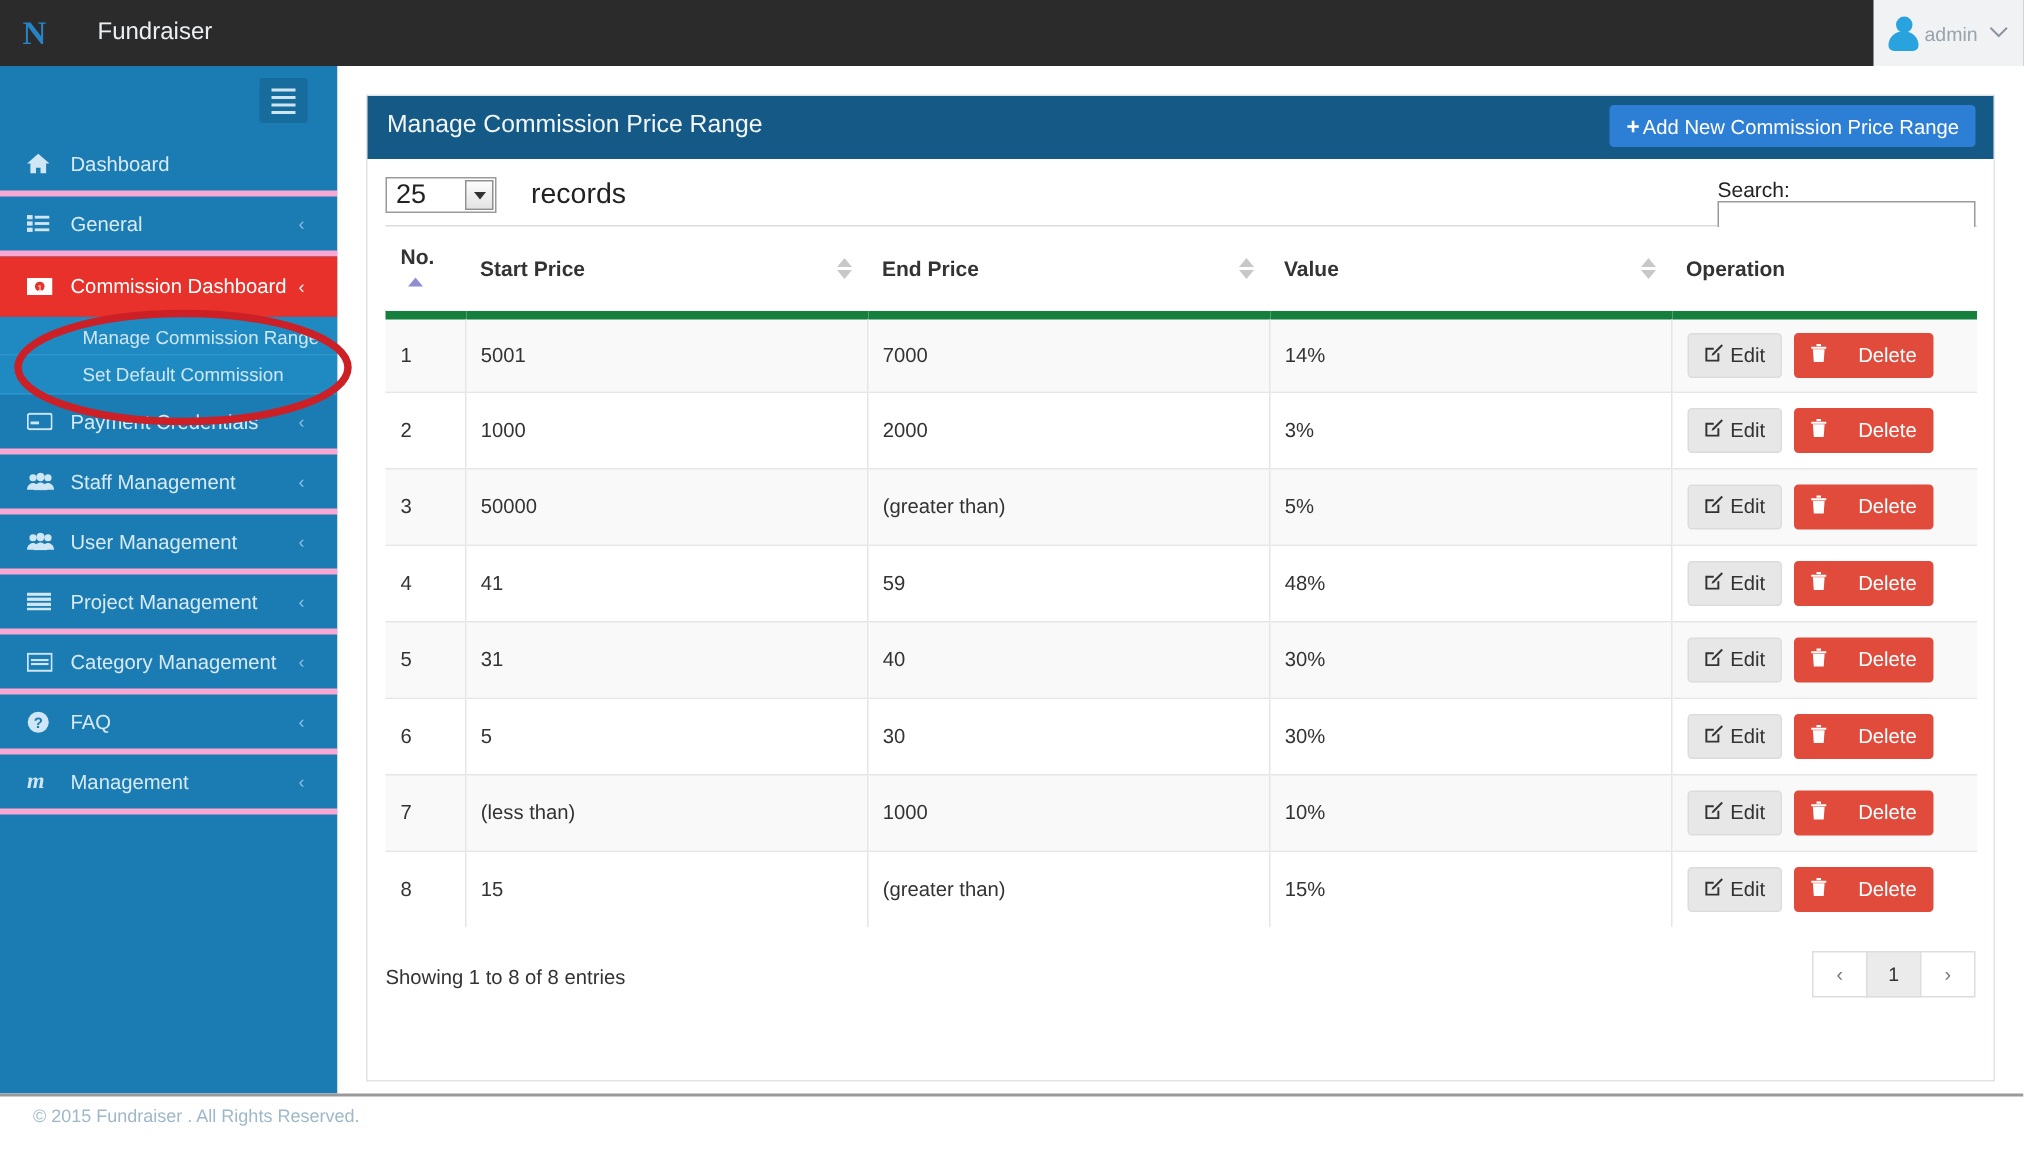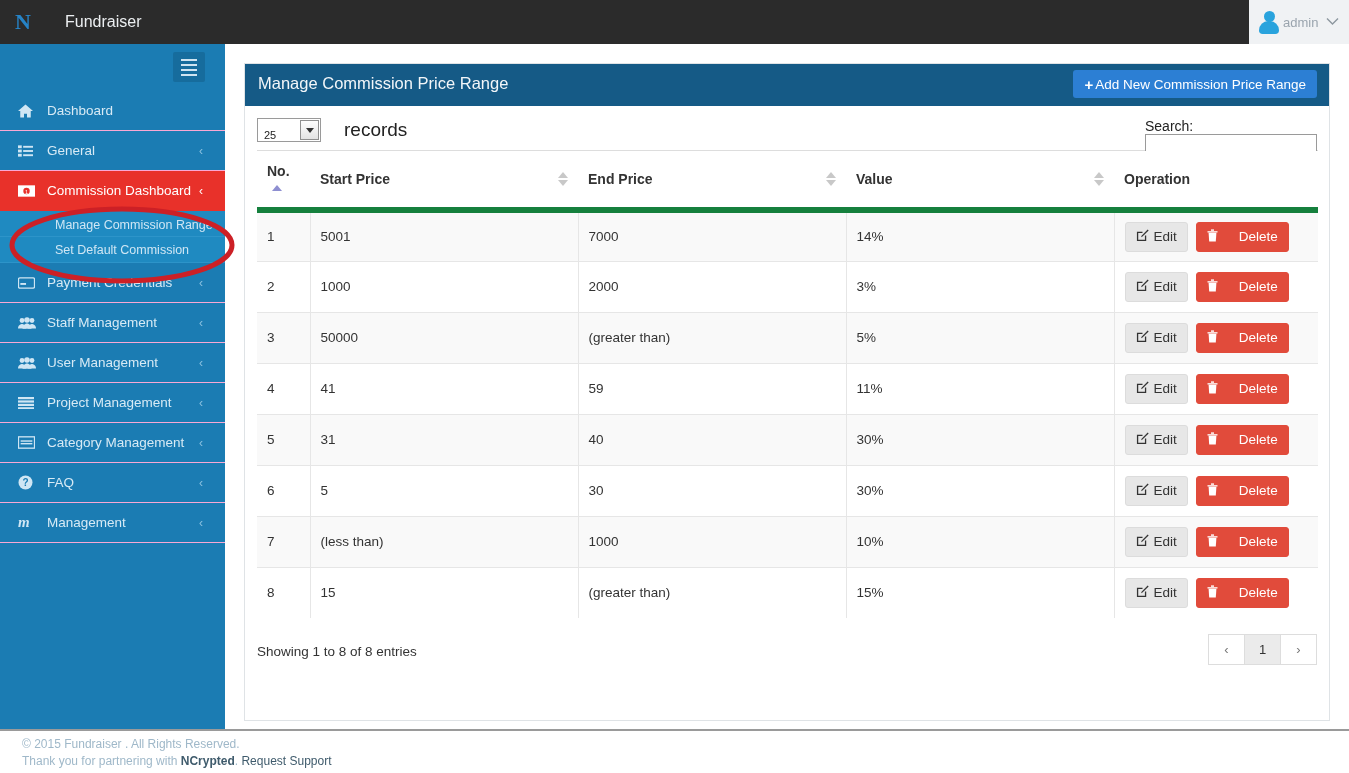--- a/index.html
+++ b/index.html
@@ -46,21 +46,21 @@
   .hamburger {
     position:absolute; right:20px; top:8px; width:32px; height:30px;
     background:#166c9d; border-radius:2px;
     display:flex; flex-direction:column; justify-content:center; align-items:center; gap:3px;
     cursor:pointer;
   }
   .hamburger i { display:block; width:16px; height:2px; background:#cfe4f1; }
   .nav-item {
     position:relative; height:40px; display:flex; align-items:center;
     padding-left:18px; color:#d7eaf5; font-size:13.5px;
-    border-bottom:1px solid #f9a8d4; cursor:pointer;
+    border-bottom:4px solid #f9a8d4; cursor:pointer;
   }
   .nav-item:first-of-type { border-top:1px solid #2389bf; }
   .nav-item .ni-ico {
     width:20px; margin-right:9px; color:#cfe6f4; font-size:13px;
     display:inline-flex; align-items:center; justify-content:flex-start;
   }
   .nav-item .arr { position:absolute; right:22px; color:#8cc2e0; font-size:12px; }
   .nav-item.active { background:#e8312a; border-bottom:1px solid #e8312a; color:#fff; }
   .nav-item.active .arr { color:#fff; }
   .subnav { background:#1f8ac1; }
@@ -94,22 +94,22 @@
   }
   .btn-add .plus { font-size:15px; font-weight:bold; margin-right:2px; }
 
   .panel-body { padding:10px 12px 0 12px; position:relative; }
 
   .toolbar { height:34px; position:relative; }
   .len-sel {
     position:absolute; left:0; top:2px; display:flex; align-items:center;
   }
   .select-box {
-    width:64px; height:24px; border:1px solid #9a9a9a; background:#fff;
-    font-size:11px; display:flex; align-items:flex-end; position:relative;
+    width:74px; height:24px; border:1px solid #9a9a9a; background:#fff;
+    font-size:18px; display:flex; align-items:flex-start; position:relative;
     padding-left:6px; color:#222; cursor:pointer;
   }
   .select-box .sbtn {
     position:absolute; right:1px; top:1px; bottom:1px; width:19px;
     background:linear-gradient(#fdfdfd,#e3e3e3); border:1px solid #8f8f8f;
     display:flex; align-items:center; justify-content:center;
   }
   .select-box .sbtn .tri {
     width:0; height:0; border-left:4px solid transparent; border-right:4px solid transparent;
     border-top:5px solid #333;
@@ -499,21 +499,21 @@
                         </svg></span>
                       <span>Delete</span>
                     </button>
                   </div>
                 </td>
               </tr>
               <tr>
                 <td>4</td>
                 <td>41</td>
                 <td>59</td>
-                <td>11%</td>
+                <td>48%</td>
                 <td class="td-op">
                   <div class="ops">
                     <button class="btn-edit">
                       <span class="mini-ico"><svg width="13" height="13" viewBox="0 0 14 14">
                           <path d="M1 3 h6 v1.4 H2.4 v7.2 h7.2 V7 H11 v6 H1 Z" fill="#333"></path>
                           <path d="M12.6 0.6 l1 1 -6.6 6.6 -1.6 0.6 0.6 -1.6 Z" fill="#333"></path>
                         </svg></span>
                       <span>Edit</span>
                     </button>
                     <button class="btn-del">
@@ -640,23 +640,20 @@
         </div>
 
       </div>
     </div>
   </div>
 
   <div class="sidebar-footer-strip"></div>
   <div class="footer">
     <div class="f-left">
       <div>© 2015 Fundraiser . All Rights Reserved.</div>
-      <div>
-        <span>Thank you for partnering with </span><span class="strong">NCrypted</span><span>. </span><a href="#" class="lnk" style="text-decoration:none;">Request Support</a>
-      </div>
     </div>
 
   </div>
 
   <div class="annot">
     <svg width="228" height="80" viewBox="0 0 228 80">
       <ellipse cx="114" cy="40" rx="110" ry="36" fill="none" stroke="#cc2026" stroke-width="5"></ellipse>
     </svg>
   </div>
 

